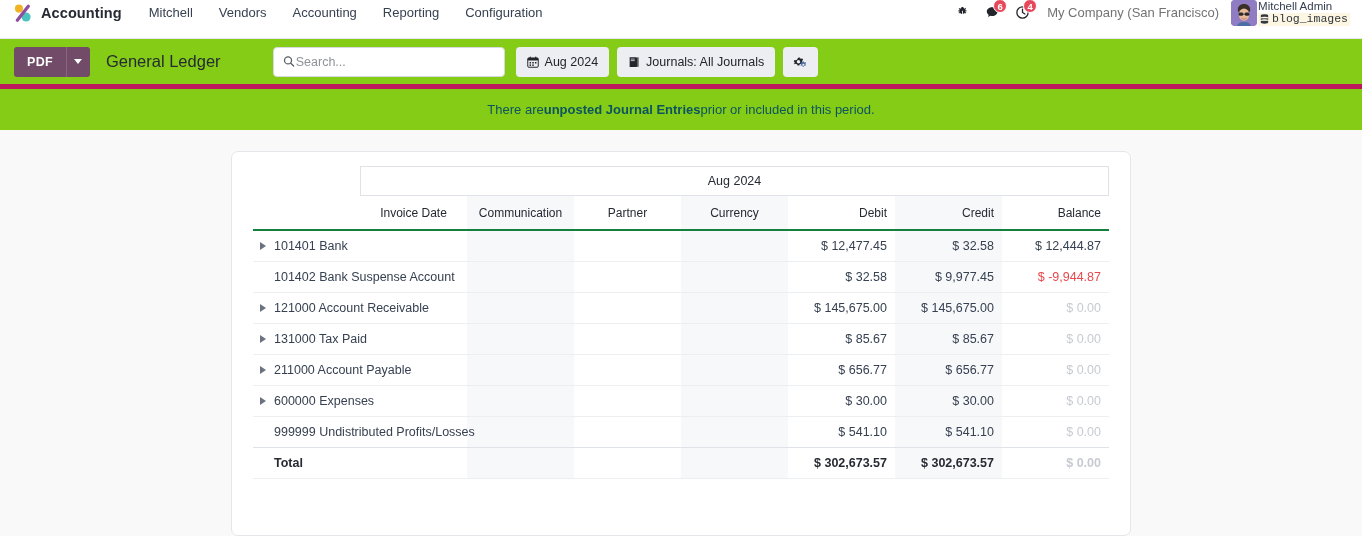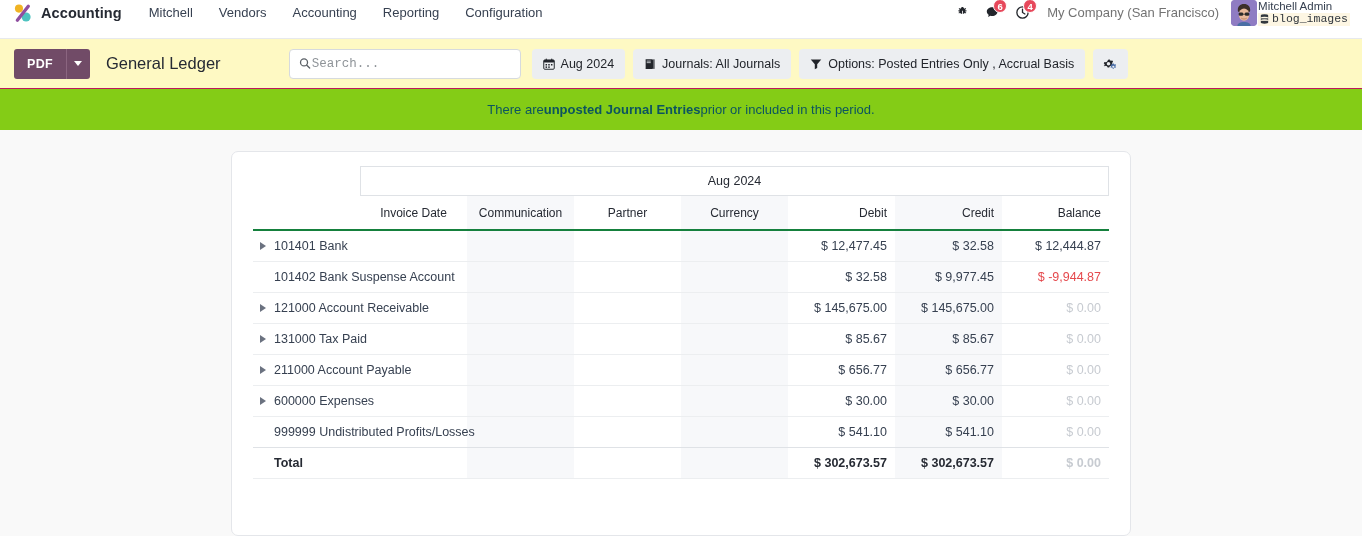--- a/index.html
+++ b/index.html
@@ -61,49 +61,49 @@
   .user-texts { display: flex; flex-direction: column; line-height: 1.12; }
   .user-name { font-size: 11.5px; color: #374151; }
   .user-db {
     font-size: 11.5px; font-family: "Liberation Mono", monospace;
     background: #fdf6e3; color: #32383f; padding: 0 2px;
     display: flex; align-items: center; gap: 3px; width: fit-content;
   }
 
   
   .control-panel {
-    height: 50px; background: #fef9c3;
+    height: 50px; background: #84cc16;
     display: flex; align-items: center;
     padding: 0 12px 0 14px;
-    border-bottom: 1px solid #be185d;
+    border-bottom: 5px solid #be185d;
   }
   .btn-group { display: flex; align-items: stretch; }
   .btn-pdf {
     background: #714b67; color: #fff; border: none;
     font-size: 12.5px; font-weight: 600; letter-spacing: .3px;
     padding: 0 13px; height: 30px;
     border-radius: 3px 0 0 3px; cursor: pointer;
     font-family: inherit;
   }
   .btn-pdf-caret {
     background: #714b67; color: #fff; border: none;
     border-left: 1px solid #8b6580;
     width: 24px; height: 30px; border-radius: 0 3px 3px 0; cursor: pointer;
     display: flex; align-items: center; justify-content: center;
   }
   .page-title {
     font-size: 16.5px; color: #262a33; font-weight: 400;
     margin-left: 16px; white-space: nowrap;
   }
   .searchbox {
-    margin-left: 68px;
+    margin-left: 52px;
     width: 232px; height: 30px;
     border: 1px solid #d6dade; border-radius: 4px;
     background: #fff; display: flex; align-items: center;
-    padding: 0 9px; gap: 1px; font-family: Liberation Mono, monospace;
+    padding: 0 9px; gap: 1px;
   }
   .searchbox input {
     border: none; outline: none; font-size: 12.5px;
     font-family: inherit; color: #374151; width: 100%; background: transparent;
   }
   .searchbox input::placeholder { color: #8e9398; }
   .filters { display: flex; align-items: center; gap: 8px; margin-left: 11px; }
   .filter-btn {
     height: 30px; background: #eceef1; border: none; border-radius: 4px;
     display: flex; align-items: center; gap: 6px;
@@ -318,26 +318,20 @@
     <button class="filter-btn">
       <svg width="12" height="12" viewBox="0 0 16 16" fill="#22252b">
         <path d="M2.2 1.6h8.4c.8 0 1.4.6 1.4 1.4v10.2c0 .8-.6 1.4-1.4 1.4H2.2z"></path>
         <rect x="12.4" y="1.6" width="1.6" height="13" rx=".5"></rect>
         <rect x="3.6" y="3.6" width="5.4" height="1" fill="#eceef1"></rect>
         <rect x="3.6" y="5.8" width="5.4" height="1" fill="#eceef1"></rect>
       </svg>
       <span>Journals: All Journals</span>
     </button>
 
-    <button class="filter-btn">
-      <svg width="12" height="12" viewBox="0 0 16 16" fill="#22252b">
-        <path d="M1 2h14l-5.4 6.2v5.2l-3.2 1.6V8.2z"></path>
-      </svg>
-      <span>Options: Posted Entries Only , Accrual Basis</span>
-    </button>
 
     <button class="filter-btn icon-only">
       <svg width="15" height="14" viewBox="0 0 18 16">
         <g fill="#22252b">
           <path d="M6.2 1.1 7 2.6c.5.1 1 .3 1.4.6l1.6-.4.9 1.5-1.1 1.2c.1.5.1 1 0 1.5l1.1 1.2-.9 1.5-1.6-.4c-.4.3-.9.5-1.4.6l-.8 1.5H4.4l-.8-1.5c-.5-.1-1-.3-1.4-.6l-1.6.4-.9-1.5L.8 8.9a4.4 4.4 0 0 1 0-1.5L-.3 6.2l.9-1.5 1.6.4c.4-.3.9-.5 1.4-.6l.8-1.5z" transform="translate(1.2 0.9)"></path>
         </g>
         <circle cx="6.6" cy="7.7" r="2.1" fill="#eceef1"></circle>
         <g fill="#4b6ea8">
           <path d="M12.9 7.3l.5.9c.3.1.6.2.8.4l1-.2.5.9-.7.7c0 .3 0 .6-.1.9l.7.7-.5.9-1-.2c-.2.2-.5.3-.8.4l-.5.9h-1l-.5-.9a3 3 0 0 1-.8-.4l-1 .2-.5-.9.7-.7a3 3 0 0 1 0-.9l-.7-.7.5-.9 1 .2c.2-.2.5-.3.8-.4l.5-.9z"></path>
         </g>

